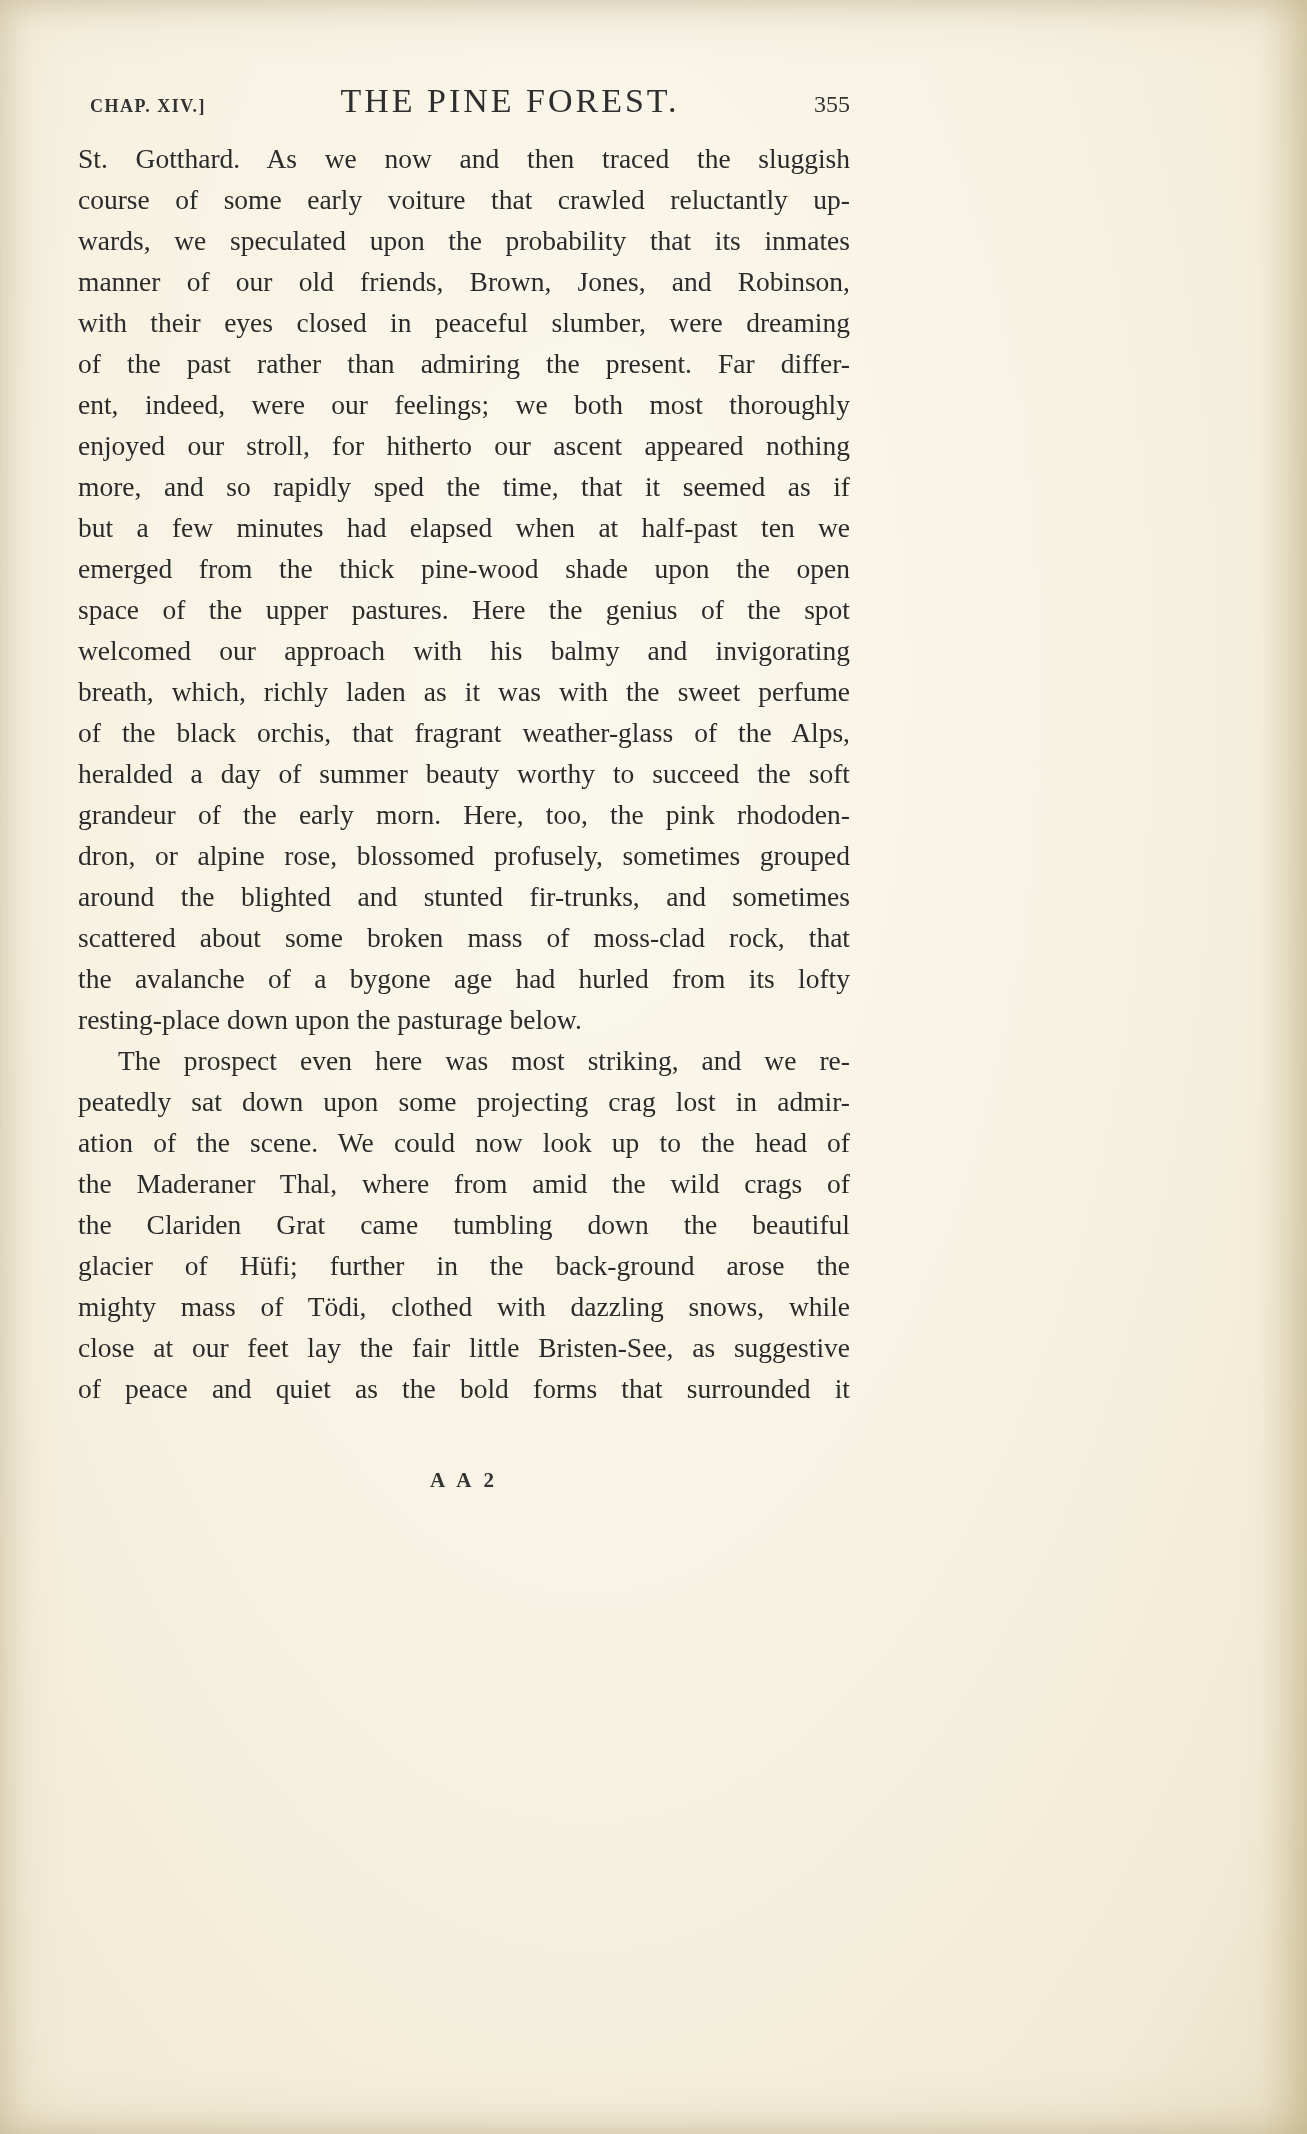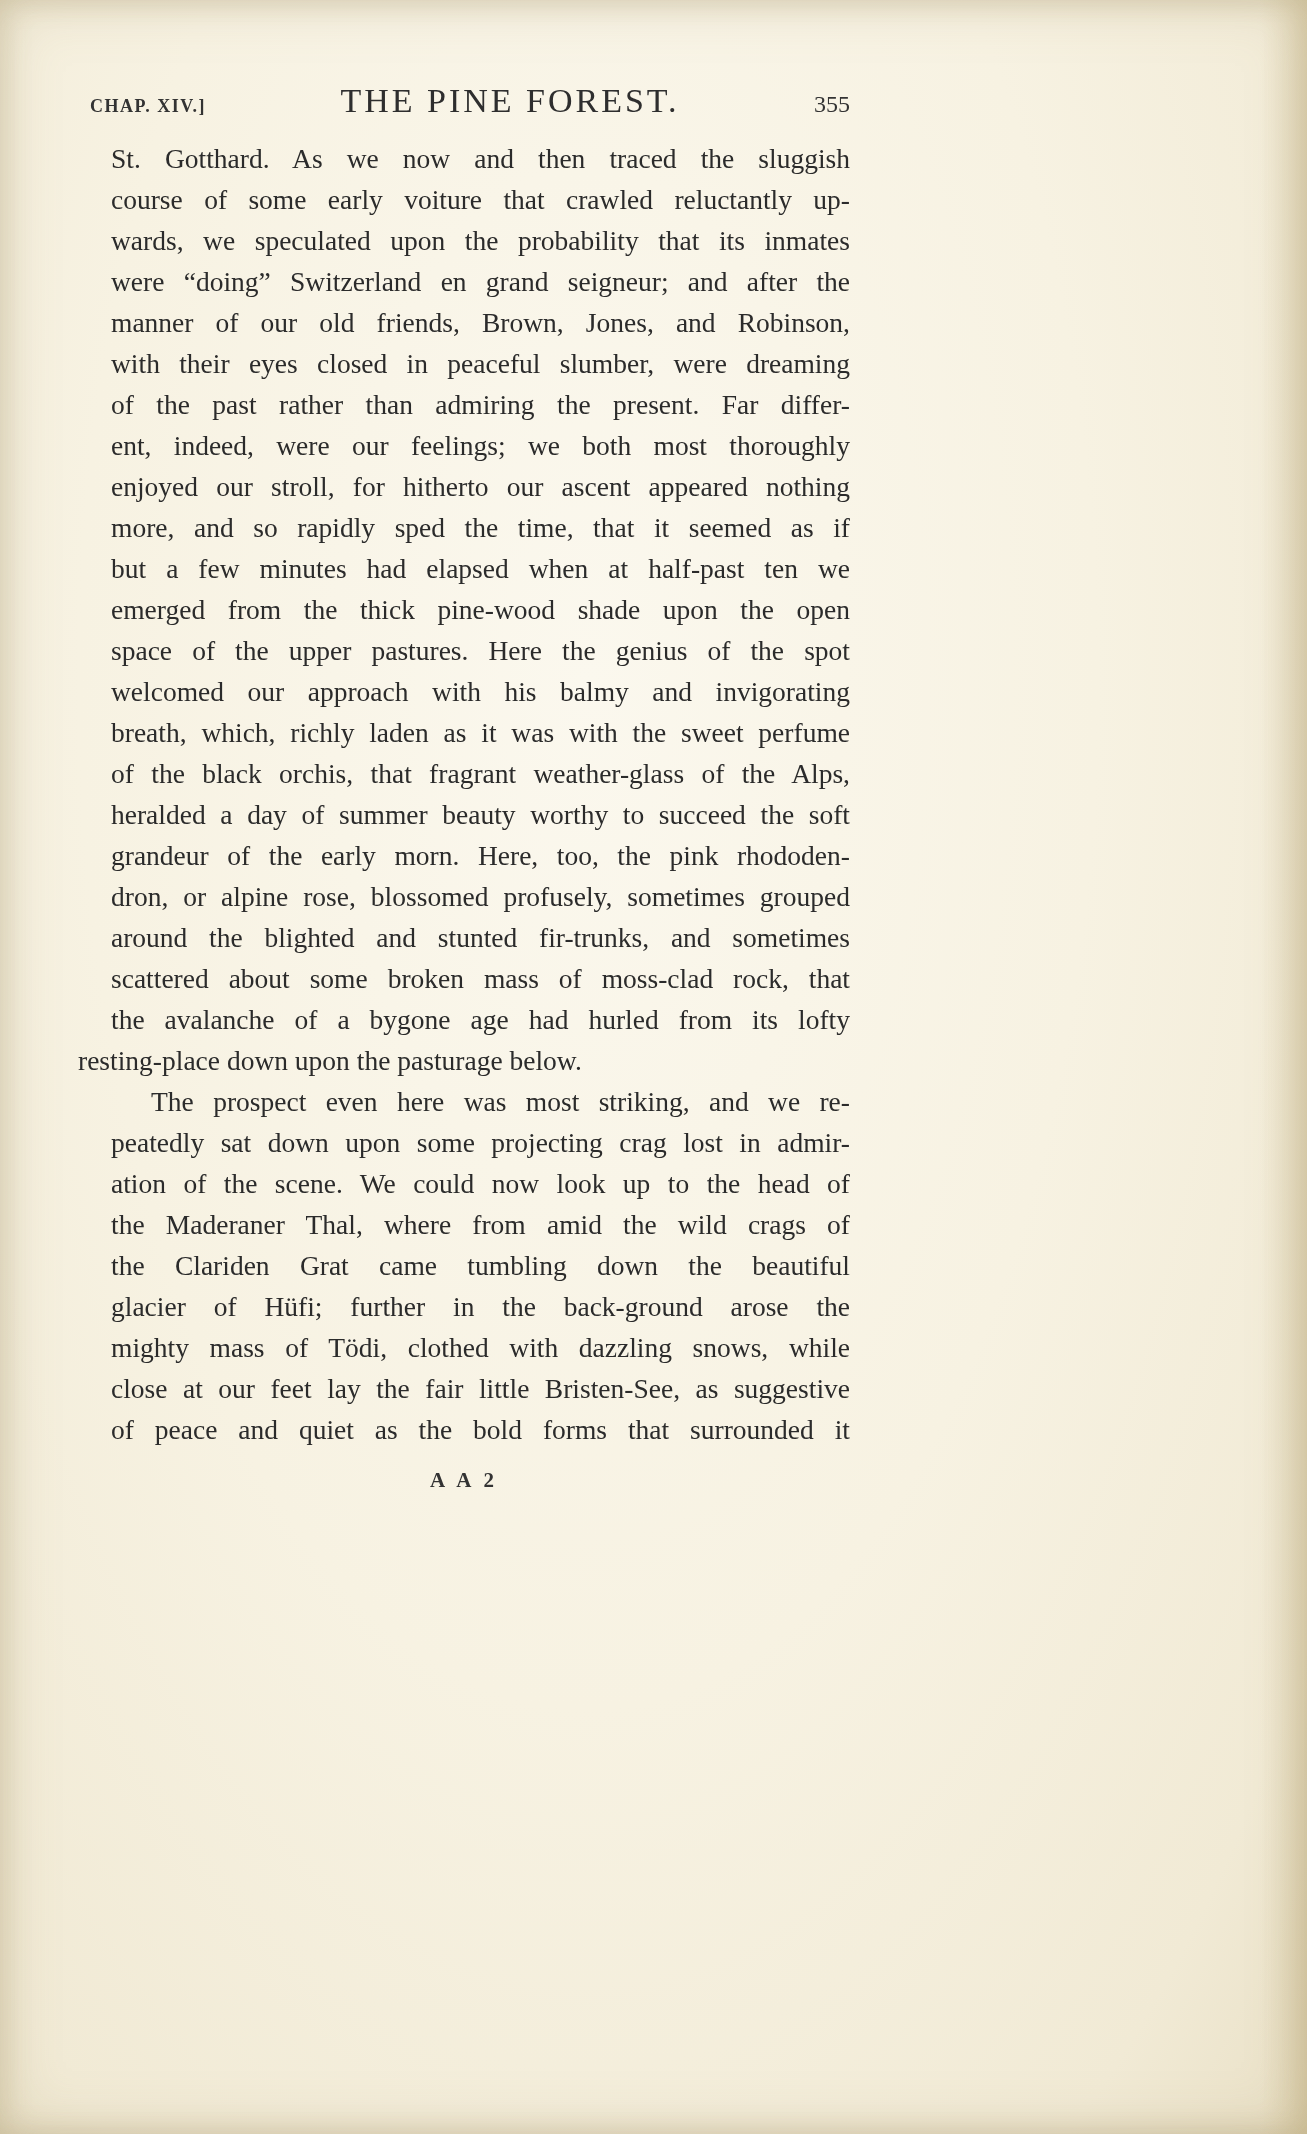--- a/index.html
+++ b/index.html
@@ -66,21 +66,20 @@
   }
   .line {
     height: 41px;
     white-space: nowrap;
     text-align: left;
   }
   .line.justify {
     white-space: normal;
     text-align: justify;
     text-align-last: justify;
-    margin-left: 33px;
   }
   .line.indent {
     text-indent: 40px;
   }
   .italic {
   }
   .footer {
     position: absolute;
     top: 1468px;
     left: 78px;
@@ -101,21 +100,20 @@
   <div class="header">
     <span class="chapter">CHAP. XIV.]</span>
     <span class="running-title">THE PINE FOREST.</span>
     <span class="page-number">355</span>
   </div>
 
   <div class="body-text">
       <div class="line justify"><span>St. Gotthard.  As we now and then traced the sluggish</span></div>
       <div class="line justify"><span>course of some early </span><span class="italic">voiture</span><span> that crawled reluctantly up-</span></div>
       <div class="line justify"><span>wards, we speculated upon the probability that its inmates</span></div>
-      <div class="line justify"><span>were “doing” Switzerland </span><span class="italic">en grand seigneur;</span><span> and after the</span></div>
       <div class="line justify"><span>manner of our old friends, Brown, Jones, and Robinson,</span></div>
       <div class="line justify"><span>with their eyes closed in peaceful slumber, were dreaming</span></div>
       <div class="line justify"><span>of the past rather than admiring the present.  Far differ-</span></div>
       <div class="line justify"><span>ent, indeed, were our feelings; we both most thoroughly</span></div>
       <div class="line justify"><span>enjoyed our stroll, for hitherto our ascent appeared nothing</span></div>
       <div class="line justify"><span>more, and so rapidly sped the time, that it seemed as if</span></div>
       <div class="line justify"><span>but a few minutes had elapsed when at half-past ten we</span></div>
       <div class="line justify"><span>emerged from the thick pine-wood shade upon the open</span></div>
       <div class="line justify"><span>space of the upper pastures.  Here the genius of the spot</span></div>
       <div class="line justify"><span>welcomed our approach with his balmy and invigorating</span></div>

